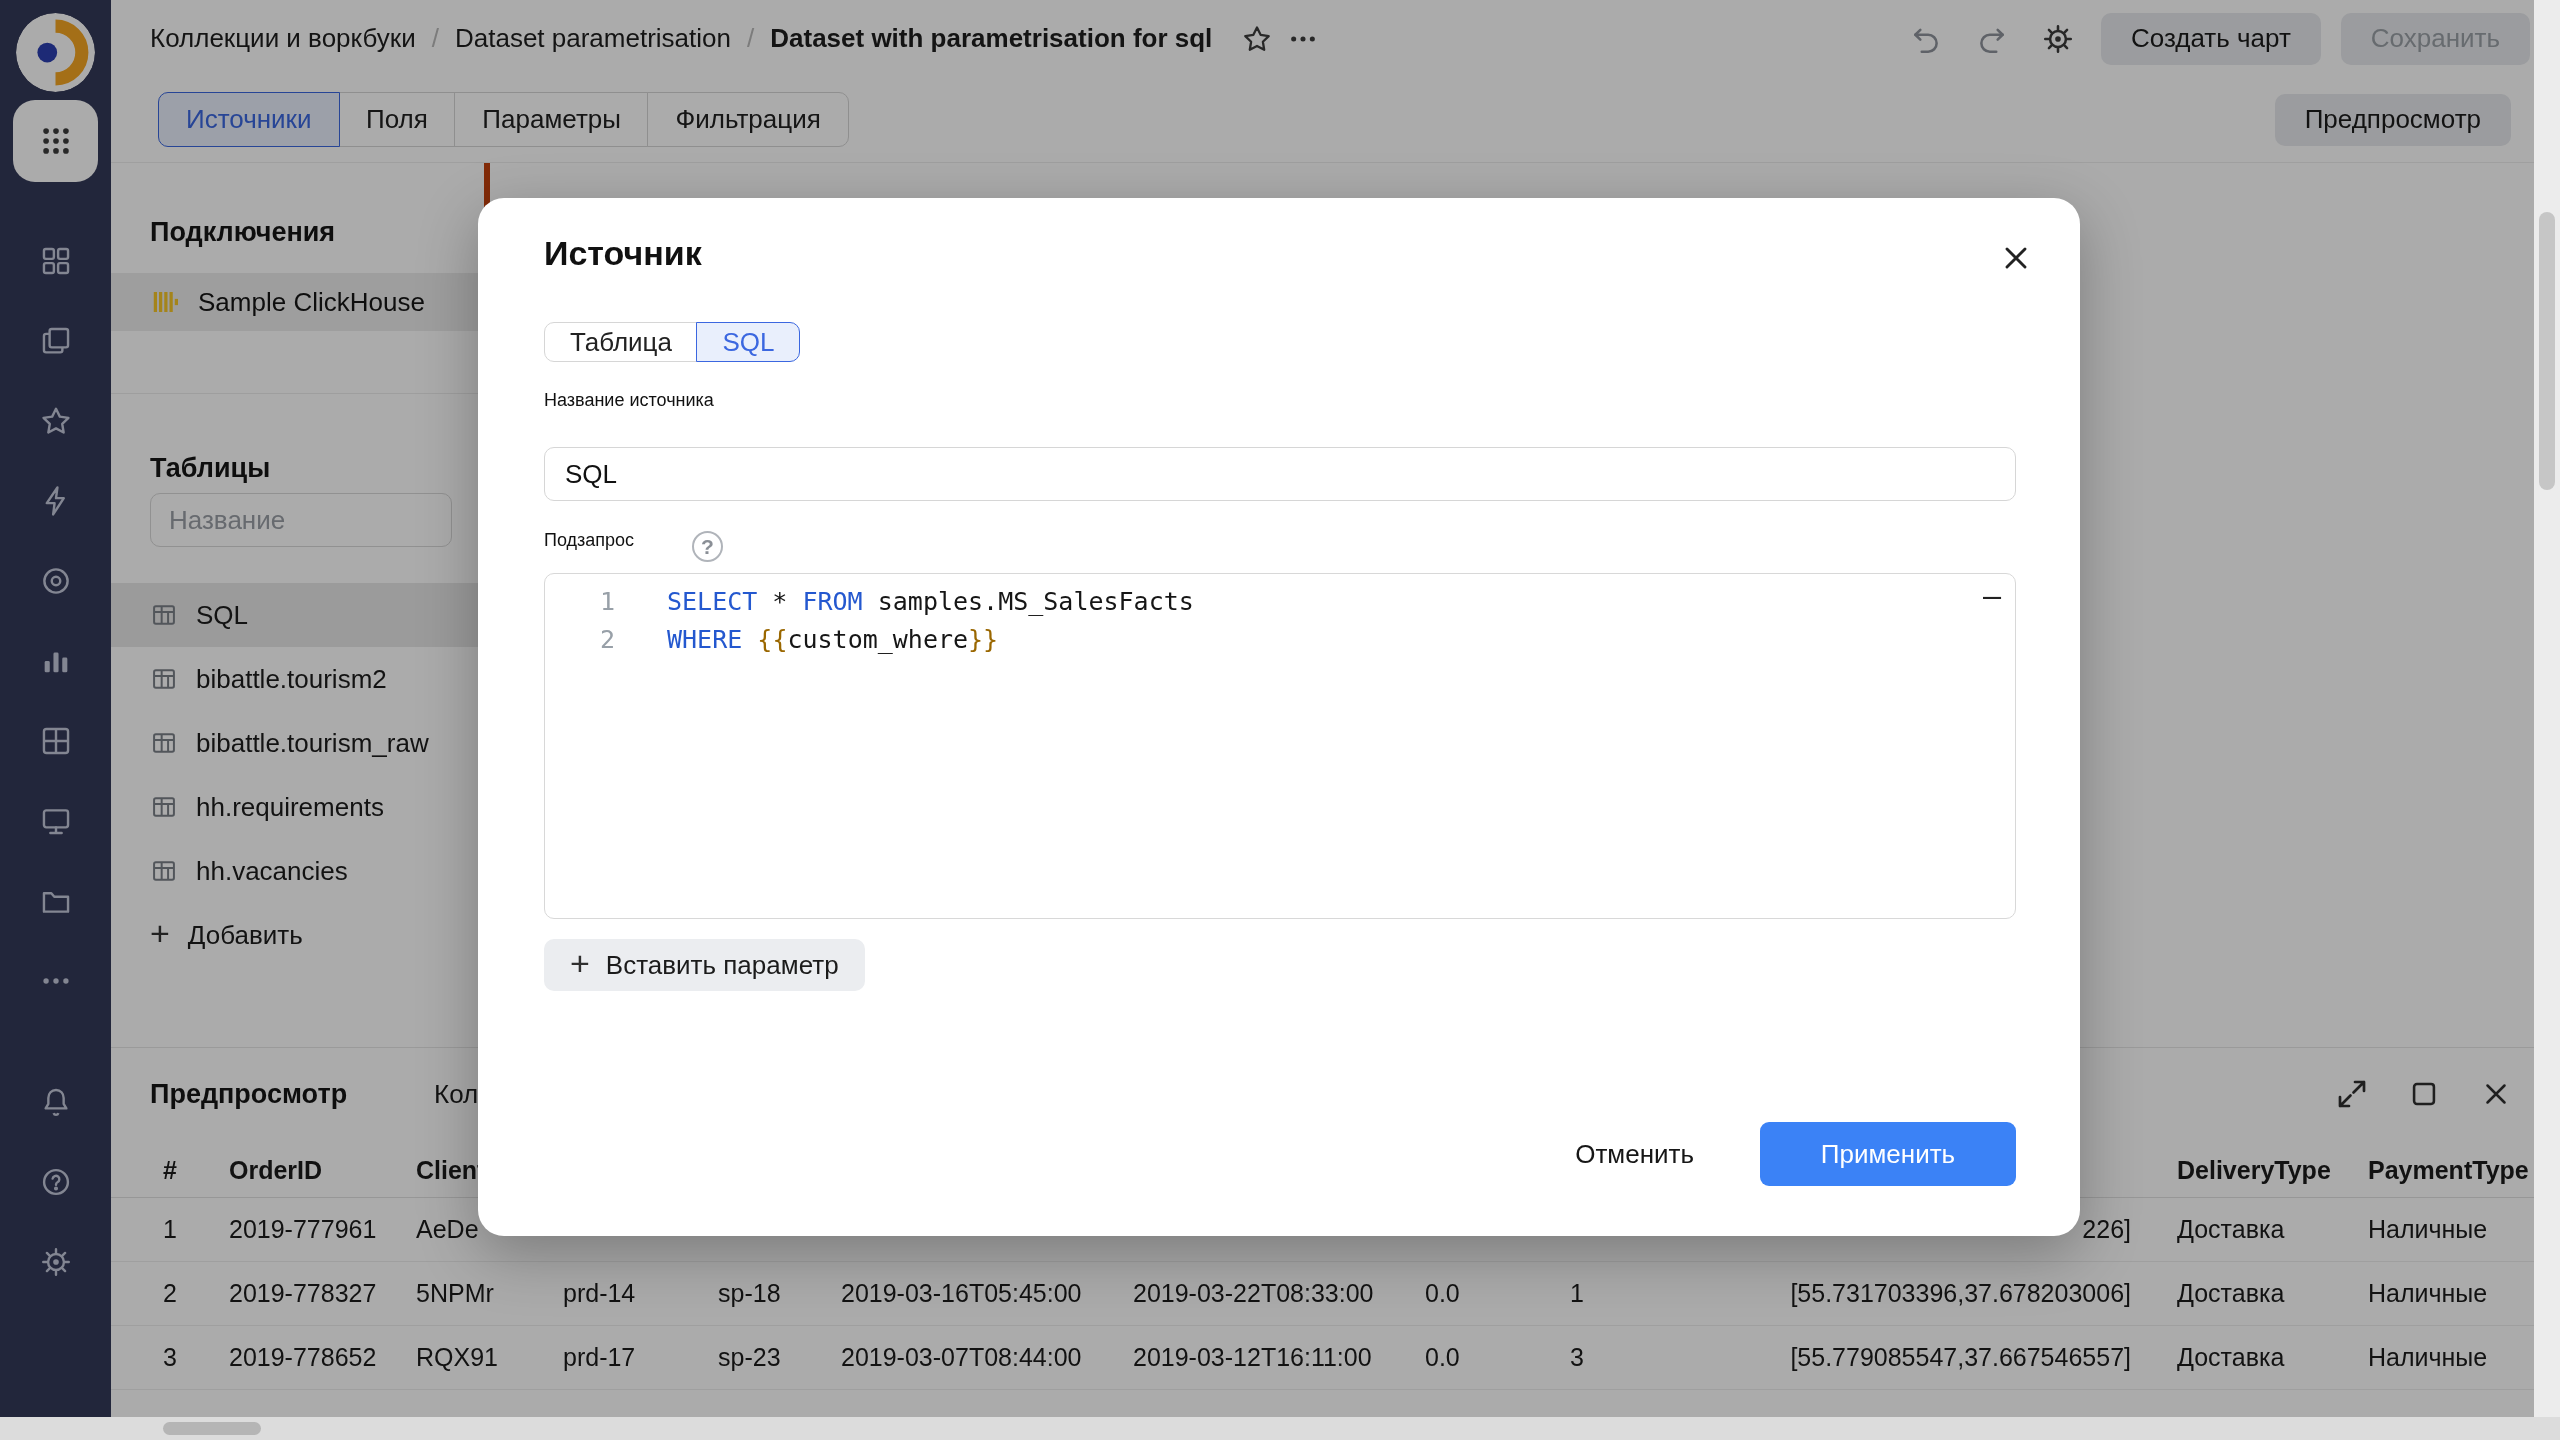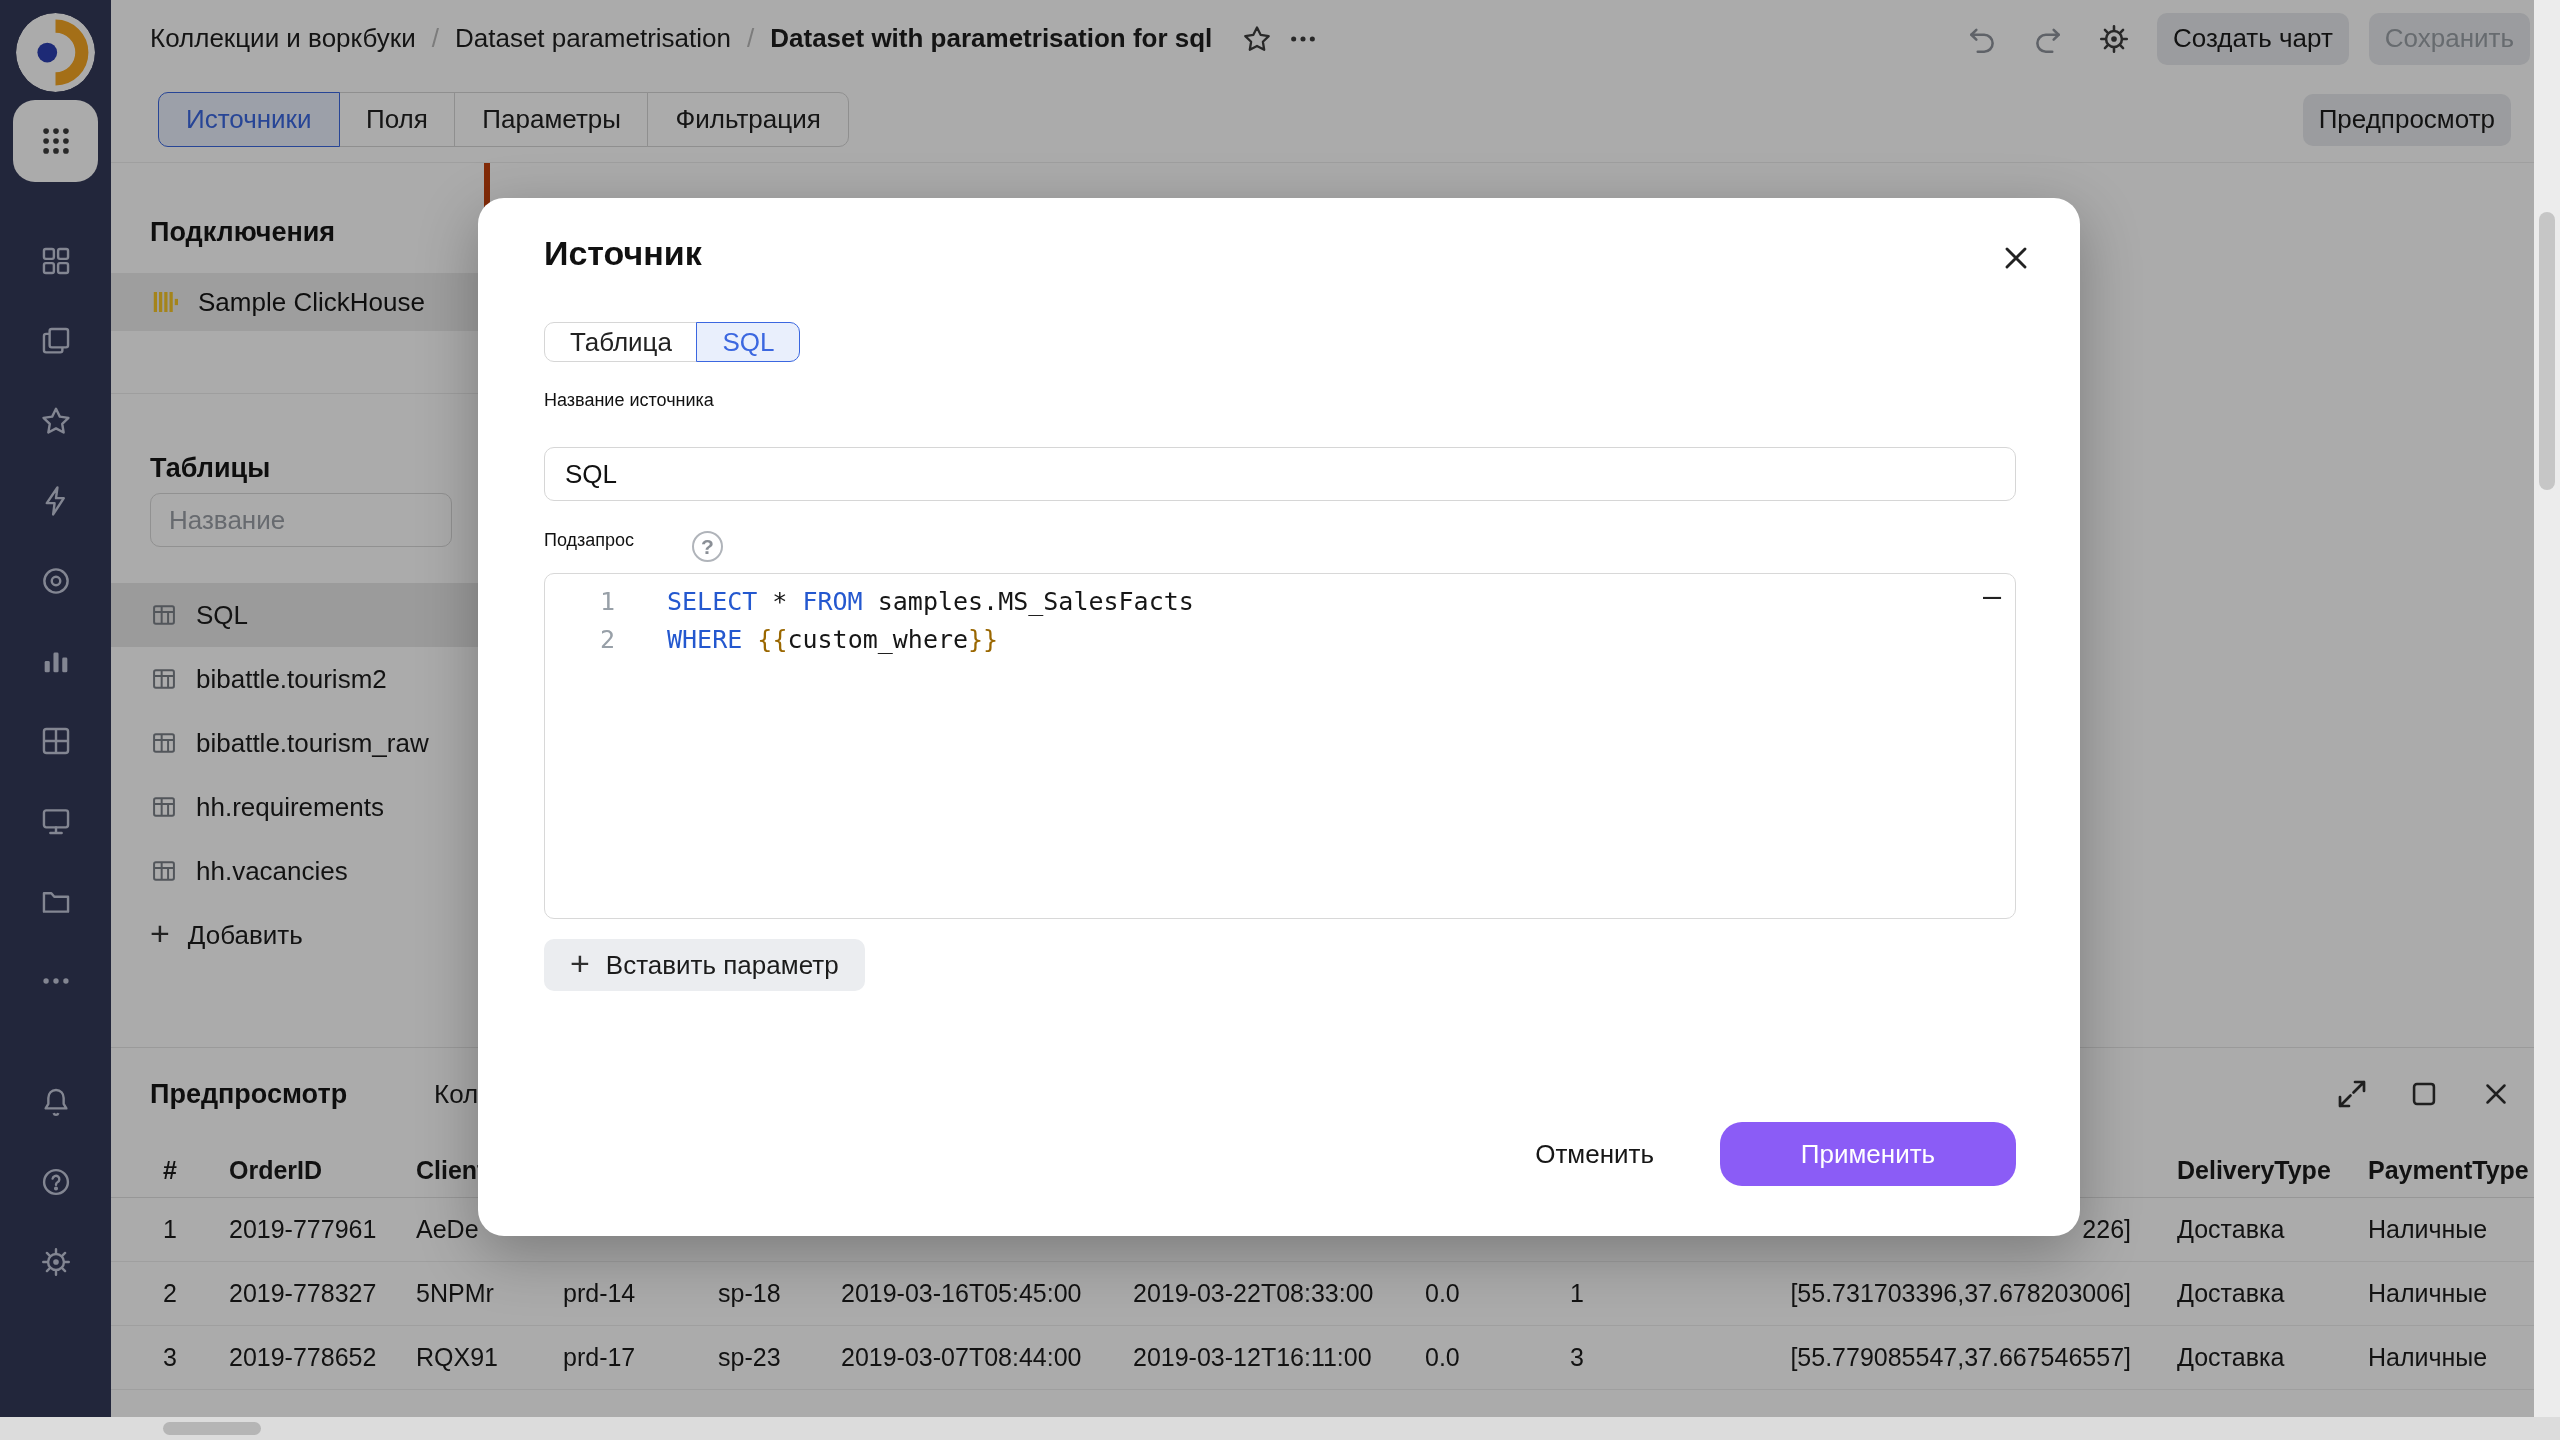--- a/index.html
+++ b/index.html
@@ -22,21 +22,21 @@
   .header { position:absolute; left:111px; top:0; right:0; height:77px; background:#fff;
     display:flex; align-items:center; padding:0 30px 0 39px; }
   .breadcrumb { display:flex; align-items:center; gap:16px; font-size:26px; color:#1f1f1f; white-space:nowrap; }
   .crumb-sep { color:#b9b9b9; }
   .crumb.last { font-weight:700; }
   .hdr-icon { width:46px; height:46px; display:flex; align-items:center; justify-content:center; color:#3c3c3c; cursor:pointer; }
   .hdr-icon.dim { color:#8e939b; }
   .hdr-spacer { flex:1; }
   .hdr-right { display:flex; align-items:center; gap:20px; }
   .btn { height:52px; border-radius:10px; background:#e7e9ed; font-size:26px; display:flex; align-items:center;
-    justify-content:center; padding:0 16px; color:#1c1c1c; cursor:pointer; white-space:nowrap; }
+    justify-content:center; padding:0 30px; color:#1c1c1c; cursor:pointer; white-space:nowrap; }
   .btn.disabled { color:#9aa0a6; }
 
   
   .toolbar { position:absolute; left:111px; top:77px; right:0; height:86px; background:#fff;
     display:flex; align-items:center; padding:0 49px 0 47px; border-bottom:1px solid #ededed; }
   .seg { display:flex; }
   .seg-item { height:55px; display:flex; align-items:center; padding:0 27px; font-size:26px;
     border:1.5px solid #d6d6d6; margin-left:-1.5px; background:#fff; color:#222; cursor:pointer; white-space:nowrap; }
   .seg-item:first-child { border-radius:10px 0 0 10px; margin-left:0; }
   .seg-item:last-child { border-radius:0 10px 10px 0; }
@@ -107,21 +107,21 @@
   .ln { width:70px; text-align:right; color:#98a0a8; flex:none; }
   .cc { padding-left:52px; white-space:pre; }
   .t-kw { color:#2458cf; } .t-brace { color:#9a6700; } .t-plain { color:#161616; }
   .fold { position:absolute; right:14px; top:4px; font-size:30px; color:#222; cursor:pointer; }
   .m-insert { position:absolute; left:66px; top:741px; height:52px; border-radius:10px; background:#ebedf0;
     display:flex; align-items:center; gap:16px; padding:0 26px; font-size:26px; color:#1b1b1b; cursor:pointer; }
   .m-insert .plus { font-size:34px; color:#2f2f2f; line-height:1; margin-top:-4px; }
   .m-footer { position:absolute; right:64px; bottom:50px; display:flex; align-items:center; gap:36px; }
   .m-cancel { height:64px; padding:0 30px; font-size:26px; color:#161616; display:flex; align-items:center;
     border-radius:10px; cursor:pointer; background:transparent; }
-  .m-apply { height:64px; width:296px; background:#8b5cf6; color:#fff; font-size:26px; border-radius:22px;
+  .m-apply { height:64px; width:256px; background:#3b82f6; color:#fff; font-size:26px; border-radius:9px;
     display:flex; align-items:center; justify-content:center; cursor:pointer; }
 </style>
 </head>
 <body>
 
 <div id="app">
 
   <div class="rail">
     <div class="logo">
       <svg width="79" height="79" viewBox="0 0 48 48">

